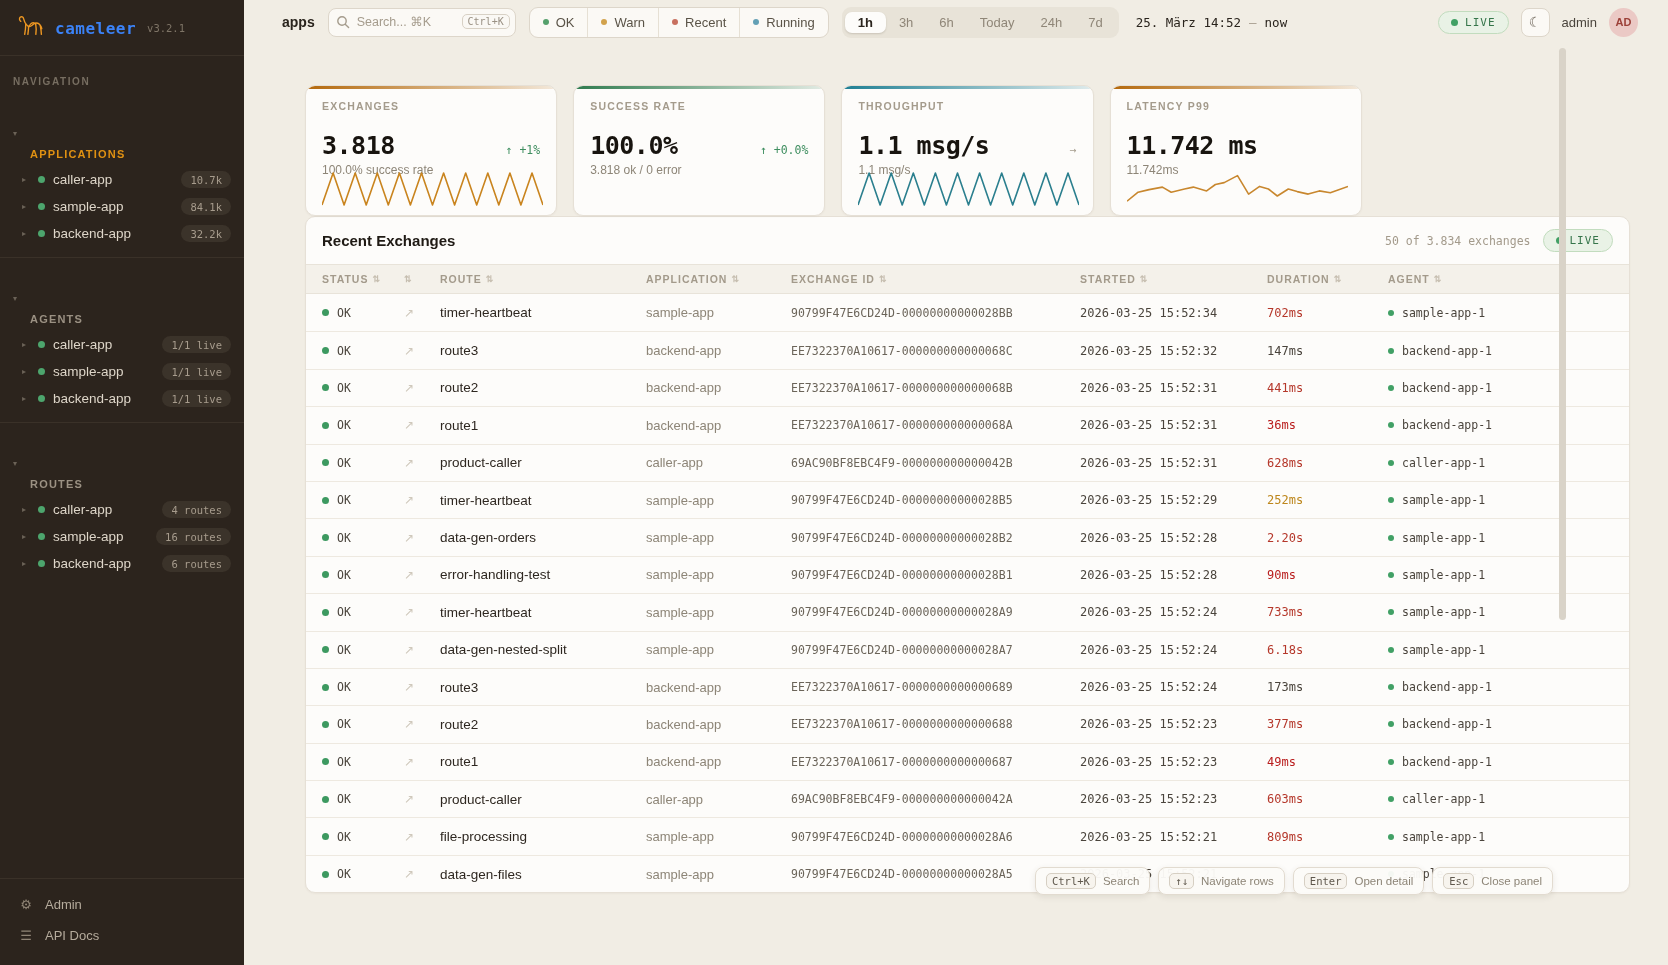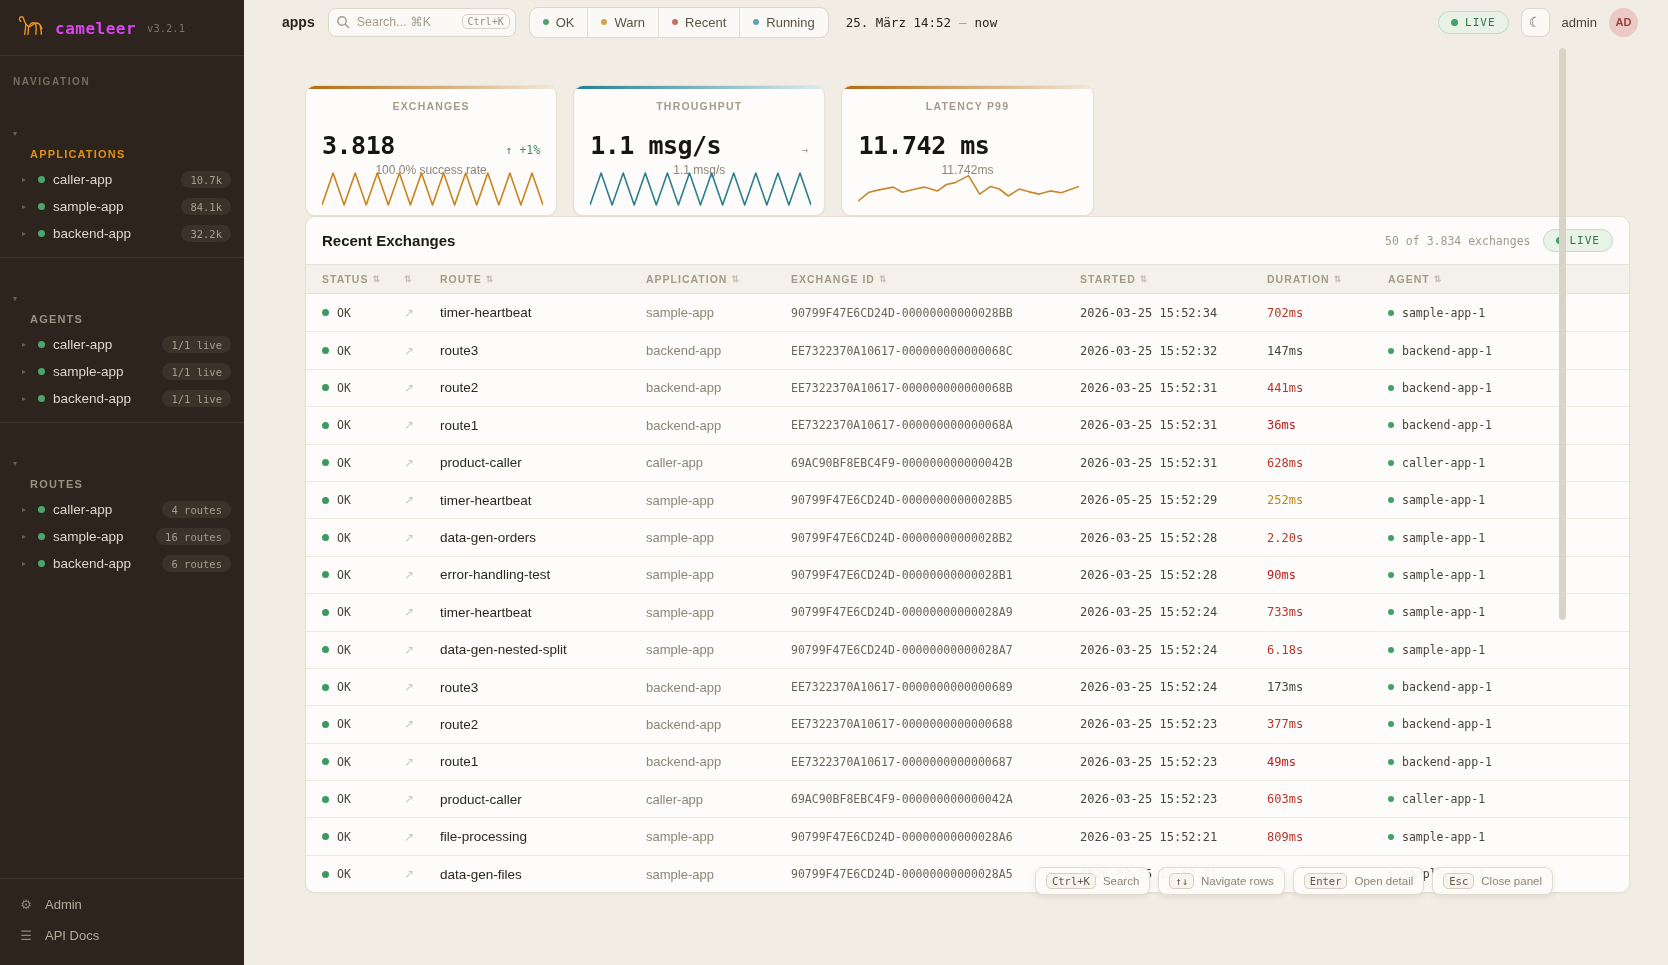--- a/index.html
+++ b/index.html
@@ -5,21 +5,21 @@
   * { margin:0; padding:0; box-sizing:border-box; }
   html,body { width:1668px; height:965px; overflow:hidden; }
   body { font-family:"Liberation Sans", sans-serif; background:#F1EDE4; color:#2A241D; }
   .mono { font-family:"DejaVu Sans Mono", monospace; }
 
   .app { display:flex; width:1668px; height:965px; }
 
   
   .sidebar { width:244px; min-width:244px; height:100%; background:#2C241D; display:flex; flex-direction:column; }
   .sb-logo { display:flex; align-items:center; gap:9px; padding:13px 16px 12px 16px; border-bottom:1px solid #3A3128; }
-  .sb-logo .lname { font-family:"DejaVu Sans Mono", monospace; font-weight:700; font-size:16px; color:#d946ef; letter-spacing:.5px; }
+  .sb-logo .lname { font-family:"DejaVu Sans Mono", monospace; font-weight:700; font-size:16px; color:#3b82f6; letter-spacing:.5px; }
   .sb-logo .lver { font-family:"DejaVu Sans Mono", monospace; font-size:10.5px; color:#7E7466; margin-left:2px; }
   .sb-filter { margin:14px 13px 4px 13px; position:relative; }
   .sb-filter input { width:100%; height:32px; background:#362E26; border:1px solid #463D32; border-radius:8px; color:#D8D0C3; font-size:13px; padding:0 10px 0 30px; outline:none; font-family:"Liberation Sans", sans-serif; }
   .sb-filter input::placeholder { color:#8A8072; }
   .sb-filter .mag { position:absolute; left:9px; top:8px; }
   .sb-navlabel { padding:20px 16px 6px 13px; font-size:10px; font-weight:700; letter-spacing:1.6px; color:#776E61; }
   .sb-section { padding:8px 0 10px 0; border-bottom:1px solid #3A3128; }
   .sb-section:last-of-type { border-bottom:none; }
   .sb-sec-title { display:flex; align-items:center; gap:9px; padding:6px 13px; cursor:pointer; }
   .sb-sec-caret { font-size:8px; color:#6B6257; width:8px; }
@@ -56,21 +56,21 @@
   .tb-right { margin-left:auto; display:flex; align-items:center; gap:12px; }
   .livebadge { display:flex; align-items:center; gap:7px; background:#E9F2E6; border:1px solid #C2DCBE; border-radius:999px; padding:4px 12px; font-family:"DejaVu Sans Mono", monospace; font-size:11px; letter-spacing:1px; color:#35754A; cursor:pointer; }
   .theme-btn { width:29px; height:29px; background:#FBF9F5; border:1px solid #DDD6CA; border-radius:8px; color:#6B6257; font-size:14px; display:flex; align-items:center; justify-content:center; cursor:pointer; }
   .username { font-size:13px; color:#4A443C; }
   .avatar { width:29px; height:29px; border-radius:50%; background:#EBC9C5; color:#9C4038; font-size:11px; font-weight:700; display:flex; align-items:center; justify-content:center; cursor:pointer; }
 
   .content { padding:41px 38px 0 61px; }
 
   
   .cards { display:grid; grid-template-columns:repeat(5,1fr); gap:16px; }
-  .card { position:relative; background:#FDFCFA; border:1px solid #E6E0D6; border-radius:10px; height:131px; padding:14px 16px 8px 16px; overflow:hidden; box-shadow:0 1px 2px rgba(90,75,55,.05);text-align:center; }
+  .card { position:relative; background:#FDFCFA; border:1px solid #E6E0D6; border-radius:10px; height:131px; padding:14px 16px 8px 16px; overflow:hidden; box-shadow:0 1px 2px rgba(90,75,55,.05); }
   .card .accent { position:absolute; top:0; left:0; right:0; height:3px; }
   .card .clabel { font-size:10.5px; font-weight:700; letter-spacing:1.2px; color:#A49B8C; }
   .card .vrow { display:flex; align-items:baseline; justify-content:space-between; margin-top:19px; }
   .card .cvalue { font-family:"DejaVu Sans Mono", monospace; font-weight:700; font-size:25px; color:#18140F; letter-spacing:-0.5px; white-space:nowrap; }
   .card .ctrend { font-family:"DejaVu Sans Mono", monospace; font-size:11.5px; white-space:nowrap; }
   .trend-green { color:#3E8E5F; } .trend-gray { color:#A59C8D; }
   .card .csub { font-size:12px; color:#8D8577; margin-top:3px; }
   .card svg.spark { position:absolute; left:16px; right:16px; bottom:8px; }
 
   
@@ -244,20 +244,28 @@
           <button class="chip">
             <span class="dot" style="background: rgb(200, 112, 95);"></span>
             <span>Recent</span>
           </button>
           <button class="chip">
             <span class="dot" style="background: rgb(99, 160, 181);"></span>
             <span>Running</span>
           </button>
         </div>
 
+      <div class="ranges" id="ranges">
+          <button class="range active">1h</button>
+          <button class="range">3h</button>
+          <button class="range">6h</button>
+          <button class="range">Today</button>
+          <button class="range">24h</button>
+          <button class="range">7d</button>
+        </div>
 
       <div class="daterange">
         <span>25. März 14:52</span>
         <span class="sep">—</span>
         <span>now</span>
       </div>
 
       <div class="tb-right">
         <span class="livebadge">
           <span class="dot" id="live-dot-top" style="background: rgb(65, 160, 101);"></span>
@@ -279,20 +287,29 @@
             <div class="vrow">
               <span class="cvalue">3.818</span>
               <span class="ctrend trend-green">↑ +1%</span>
             </div>
             <div class="csub">100.0% success rate</div>
             <svg width="221" height="36" class="spark">
               <polyline points="0,34 11.1,2 22.1,34 33.2,2 44.2,34 55.3,2 66.3,34 77.4,2 88.4,34 99.5,2 110.5,34 121.6,2 132.6,34 143.7,2 154.7,34 165.8,2 176.8,34 187.9,2 198.9,34 210.0,2 221.0,34" fill="none" stroke="#C9841E" stroke-width="1.6" stroke-linejoin="round"></polyline>
             </svg>
           </div>
           <div class="card">
+            <div class="accent" style="background: linear-gradient(90deg, rgb(47, 123, 78), rgba(47, 123, 78, 0.4) 70%, rgba(47, 123, 78, 0.133));"></div>
+            <div class="clabel">SUCCESS RATE</div>
+            <div class="vrow">
+              <span class="cvalue">100.0%</span>
+              <span class="ctrend trend-green">↑ +0.0%</span>
+            </div>
+            <div class="csub">3.818 ok / 0 error</div>
+          </div>
+          <div class="card">
             <div class="accent" style="background: linear-gradient(90deg, rgb(31, 127, 147), rgba(31, 127, 147, 0.4) 70%, rgba(31, 127, 147, 0.133));"></div>
             <div class="clabel">THROUGHPUT</div>
             <div class="vrow">
               <span class="cvalue">1.1 msg/s</span>
               <span class="ctrend trend-gray">→</span>
             </div>
             <div class="csub">1.1 msg/s</div>
             <svg width="221" height="36" class="spark">
               <polyline points="0,34 11.1,2 22.1,34 33.2,2 44.2,34 55.3,2 66.3,34 77.4,2 88.4,34 99.5,2 110.5,34 121.6,2 132.6,34 143.7,2 154.7,34 165.8,2 176.8,34 187.9,2 198.9,34 210.0,2 221.0,34" fill="none" stroke="#2B7F8E" stroke-width="1.6" stroke-linejoin="round"></polyline>
             </svg>
@@ -506,21 +523,21 @@
               <div class="cell">
                 <span class="c-route">timer-heartbeat</span>
               </div>
               <div class="cell">
                 <span class="c-app">sample-app</span>
               </div>
               <div class="cell">
                 <span class="c-xid">90799F47E6CD24D-00000000000028B5</span>
               </div>
               <div class="cell">
-                <span class="c-start">2026-05-25 15:52:29</span>
+                <span class="c-start">2026-03-25 15:52:29</span>
               </div>
               <div class="cell">
                 <span class="c-dur dur-amber">252ms</span>
               </div>
               <div class="cell">
                 <span class="dot" style="background: rgb(65, 160, 101); width: 6px; height: 6px;"></span>
                 <span class="c-agent">sample-app-1</span>
               </div>
             </div>
             <div class="grid trow">

